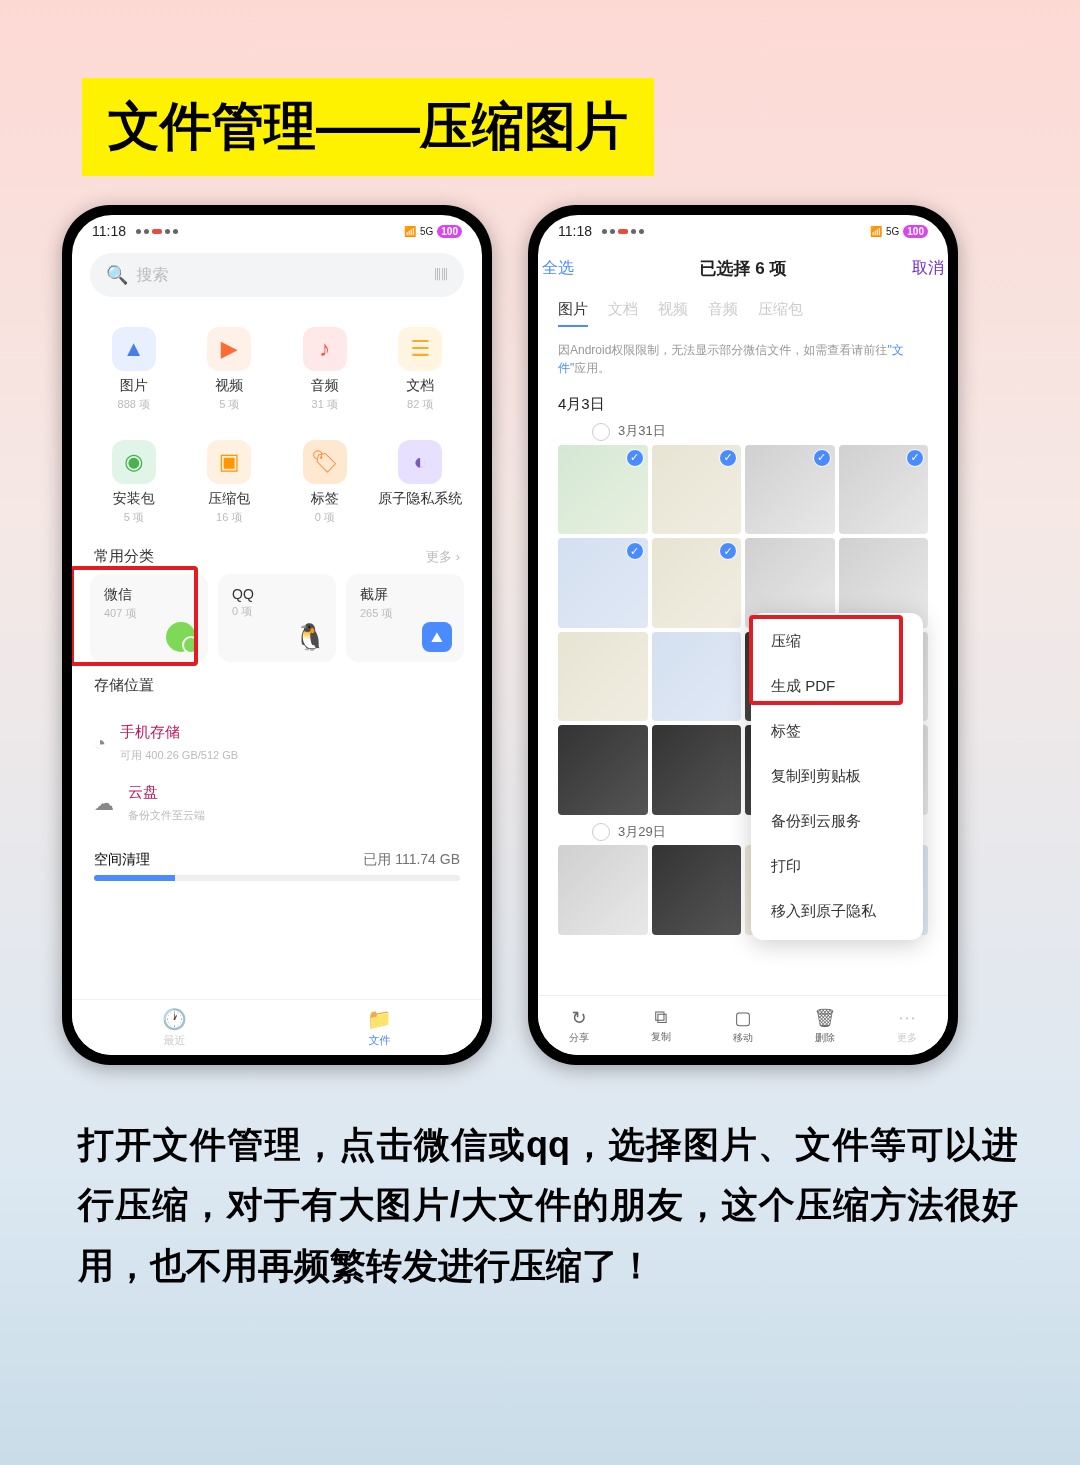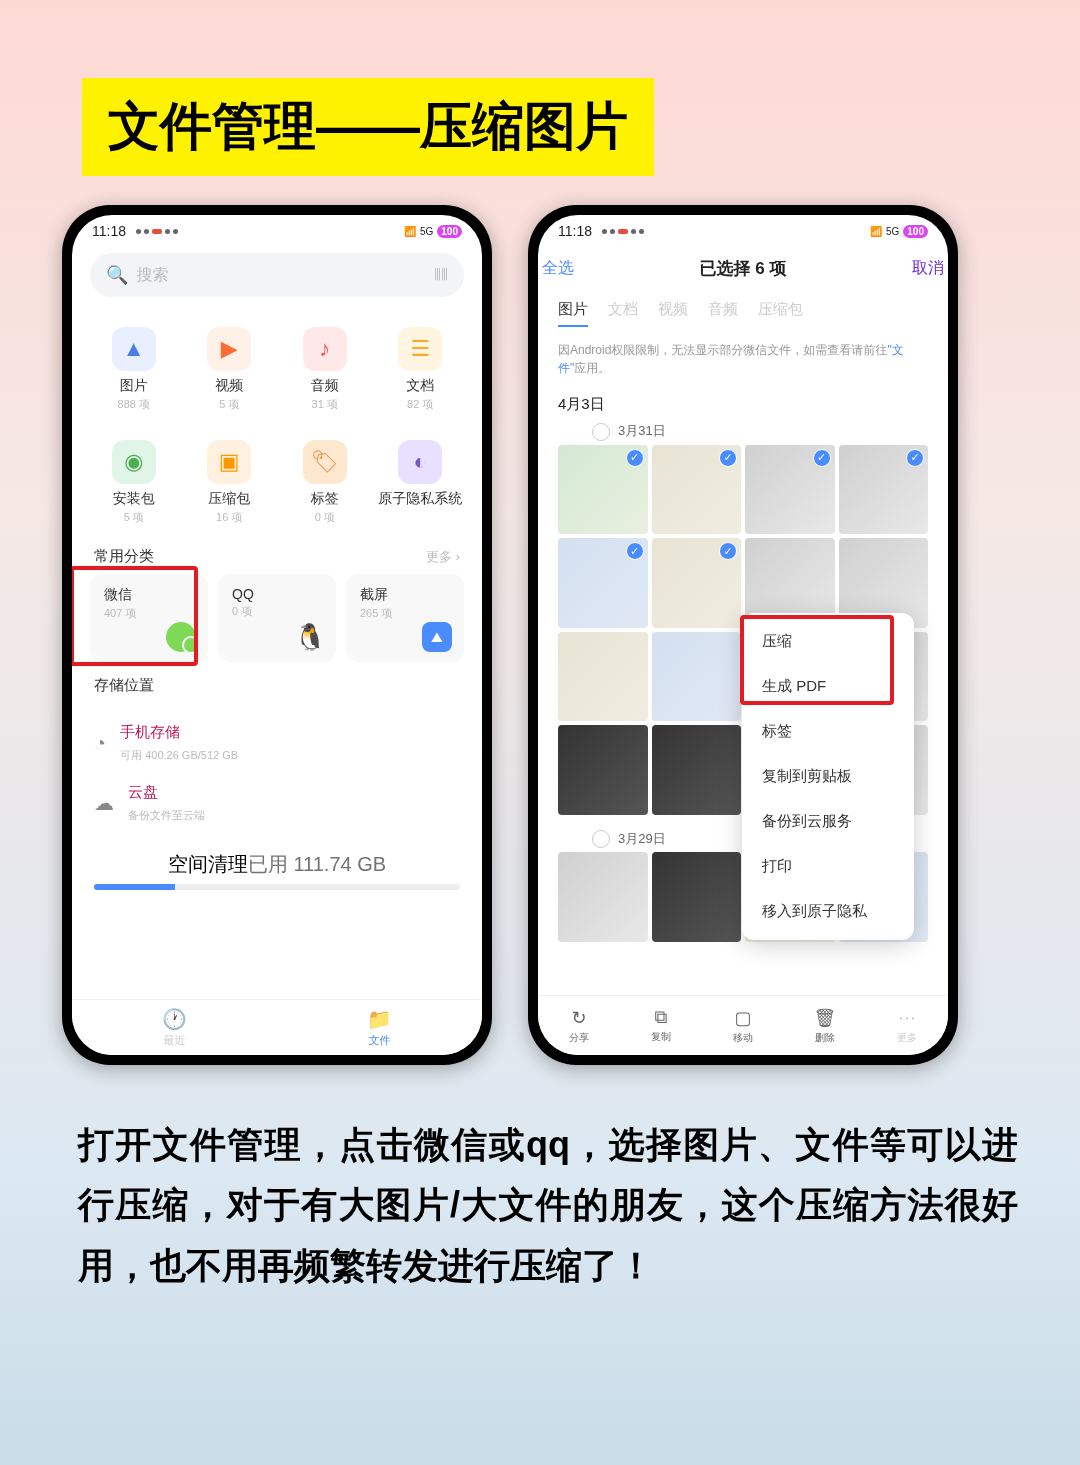--- a/index.html
+++ b/index.html
@@ -47,21 +47,21 @@
 .wechat-ico{width:30px;height:30px;border-radius:50%;background:#7ed957;position:relative}
 .wechat-ico:after{content:"";position:absolute;width:14px;height:14px;background:#7ed957;border-radius:50%;right:-4px;bottom:-2px;border:2px solid #f8f8f8}
 .qq-ico{font-size:26px}
 .shot-ico{width:30px;height:30px;background:#4a8cff;border-radius:8px;display:flex;align-items:center;justify-content:center;color:#fff;font-size:14px}
 .stor{padding:10px 22px}
 .stor-row{display:flex;align-items:center;gap:14px;padding:10px 0}
 .stor-ic{font-size:20px;color:#888}
 .stor-txt .t1{font-size:15px;color:#be185d}
 .stor-txt .t2{font-size:11px;color:#bbb;margin-top:6px}
 .clean{padding:8px 22px}
-.clean-row{display:flex;justify-content:center;font-size:20px;margin-bottom:6px}
+.clean-row{display:flex;justify-content:space-between;font-size:14px;margin-bottom:6px}
 .clean-row .u{color:#737373}
 .progbar{height:6px;background:#eee;border-radius:3px;overflow:hidden}
 .progbar .fill{height:100%;width:22%;background:#4a8cff}
 .bottomnav{position:absolute;bottom:0;left:0;right:0;height:56px;display:flex;border-top:1px solid #f0f0f0;background:#fff}
 .bottomnav .tab{flex:1;display:flex;flex-direction:column;align-items:center;justify-content:center;font-size:11px;color:#ccc}
 .bottomnav .tab.act{color:#4a8cff}
 .bottomnav .tab .ti{font-size:20px;margin-bottom:2px}
 .r-header{display:flex;justify-content:space-between;align-items:center;padding:14px 4px}
 .r-header .sa{color:#4a8cff;font-size:16px}
 .r-header .tt{font-size:17px;font-weight:600;color:#222}
@@ -75,21 +75,21 @@
 .date2{padding:4px 0 4px 54px;font-size:13px;color:#666}
 .chkbox{display:inline-block;width:18px;height:18px;border:1.5px solid #ccc;border-radius:50%;vertical-align:middle;margin-right:8px}
 .thumbs{display:grid;grid-template-columns:repeat(4,1fr);gap:4px;padding:0 20px;position:relative}
 .th{aspect-ratio:1;background:linear-gradient(135deg,#e0e0e0,#f5f5f5);border-radius:4px;position:relative;overflow:hidden}
 .th.c1{background:linear-gradient(135deg,#d4e8d4,#e8f0e0)}
 .th.c2{background:linear-gradient(135deg,#e8e4d4,#f0ece0)}
 .th.c3{background:linear-gradient(135deg,#d0d0d0,#e8e8e8)}
 .th.c4{background:linear-gradient(135deg,#333,#555)}
 .th.c5{background:linear-gradient(135deg,#d4e0f0,#e0e8f5)}
 .th .chk{position:absolute;top:4px;right:4px;width:18px;height:18px;background:#4a8cff;border-radius:50%;color:#fff;font-size:11px;display:flex;align-items:center;justify-content:center;border:1.5px solid #fff}
-.ctx-menu{position:absolute;right:34px;top:398px;width:172px;background:#fff;border-radius:12px;box-shadow:0 4px 24px rgba(0,0,0,.2);z-index:10;padding:6px 0}
+.ctx-menu{position:absolute;right:25px;top:398px;width:172px;background:#fff;border-radius:12px;box-shadow:0 4px 24px rgba(0,0,0,.2);z-index:10;padding:6px 0}
 .ctx-menu .mi{padding:13px 20px;font-size:15px;color:#333}
 .red-box2{position:absolute;border:4px solid #e31b23;left:-2px;top:2px;width:154px;height:90px;z-index:5;border-radius:4px}
 .r-actions{position:absolute;bottom:0;left:0;right:0;height:60px;display:flex;background:#fff;border-top:1px solid #eee}
 .r-actions .ab{flex:1;display:flex;flex-direction:column;align-items:center;justify-content:center;font-size:10px;color:#666}
 .r-actions .ab .ai{font-size:18px;margin-bottom:2px}
 .r-actions .ab.dis{color:#ccc}
 .instructions{position:absolute;left:78px;right:62px;top:1115px;font-size:36px;line-height:1.68;color:#000;font-weight:600;text-align:justify}
 </style>
 </head>
 <body>
@@ -283,21 +283,21 @@
     <div class="th c3"></div>
     <div class="th c2"></div>
     <div class="th c5"></div>
     <div class="th c4"></div>
     <div class="th c3"></div>
     <div class="th c4"></div>
     <div class="th c4"></div>
     <div class="th c4"></div>
     <div class="th c3"></div>
   </div>
-  <div class="date2" style="margin-top:11px"><span class="chkbox"></span><span>3月29日</span></div>
+  <div class="date2" style="margin-top:4px"><span class="chkbox"></span><span>3月29日</span></div>
   <div class="thumbs" style="grid-template-columns:repeat(4,1fr)">
     <div class="th c3"></div>
     <div class="th c4"></div>
     <div class="th c2"></div>
     <div class="th c5"></div>
   </div>
   <div class="ctx-menu">
     <div class="red-box2"></div>
     <div class="mi">压缩</div>
     <div class="mi">生成 PDF</div>

